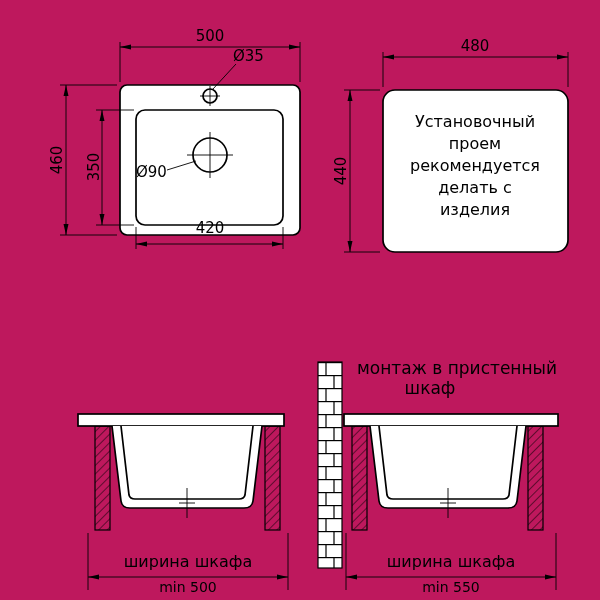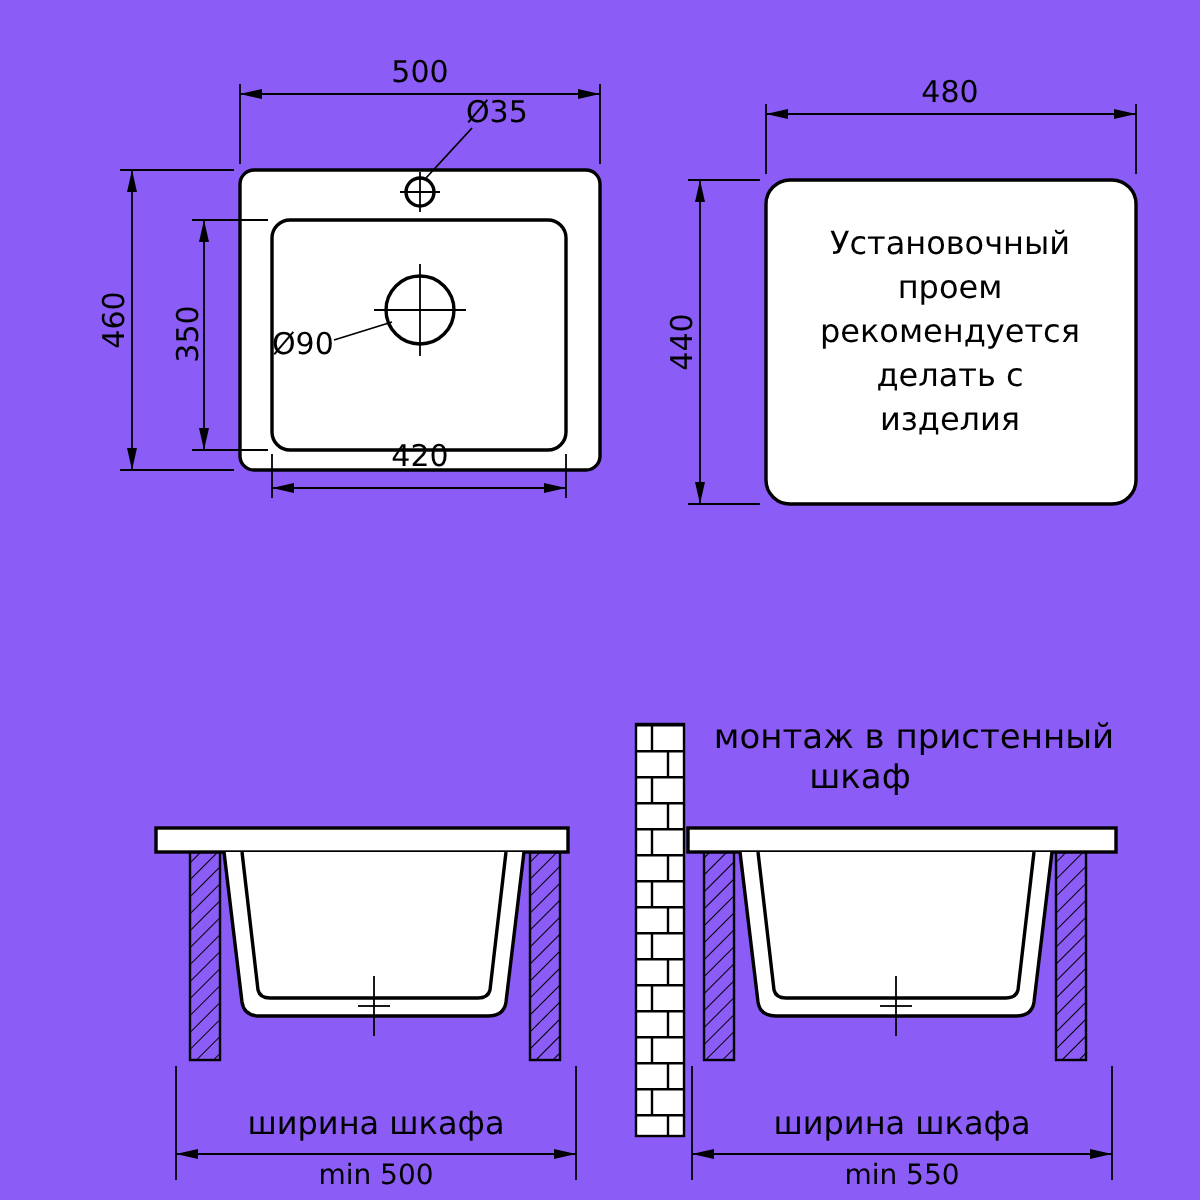--- a/index.html
+++ b/index.html
@@ -1,19 +1,19 @@
 <!DOCTYPE html>
 <html><head>
 <meta charset="utf-8">
 <style>
   html, body { margin: 0; padding: 0; background: #ffffff; }
   .sheet {
     width: 600px; height: 600px;
     position: relative;
-    background: #8b5cf6;
+    background: #be185d;
     font-family: "DejaVu Sans", sans-serif;
   }
   svg { display: block; }
   
   .t14 { font-family: "DejaVu Sans", sans-serif; font-size: 14px; fill: #000; }
   .t15 { font-family: "DejaVu Sans", sans-serif; font-size: 15px; fill: #000; }
   .t16 { font-family: "DejaVu Sans", sans-serif; font-size: 16px; fill: #000; }
   .t17 { font-family: "DejaVu Sans", sans-serif; font-size: 17px; fill: #000; }
   
   .ln  { stroke: #000; stroke-width: 1.7; fill: none; }

